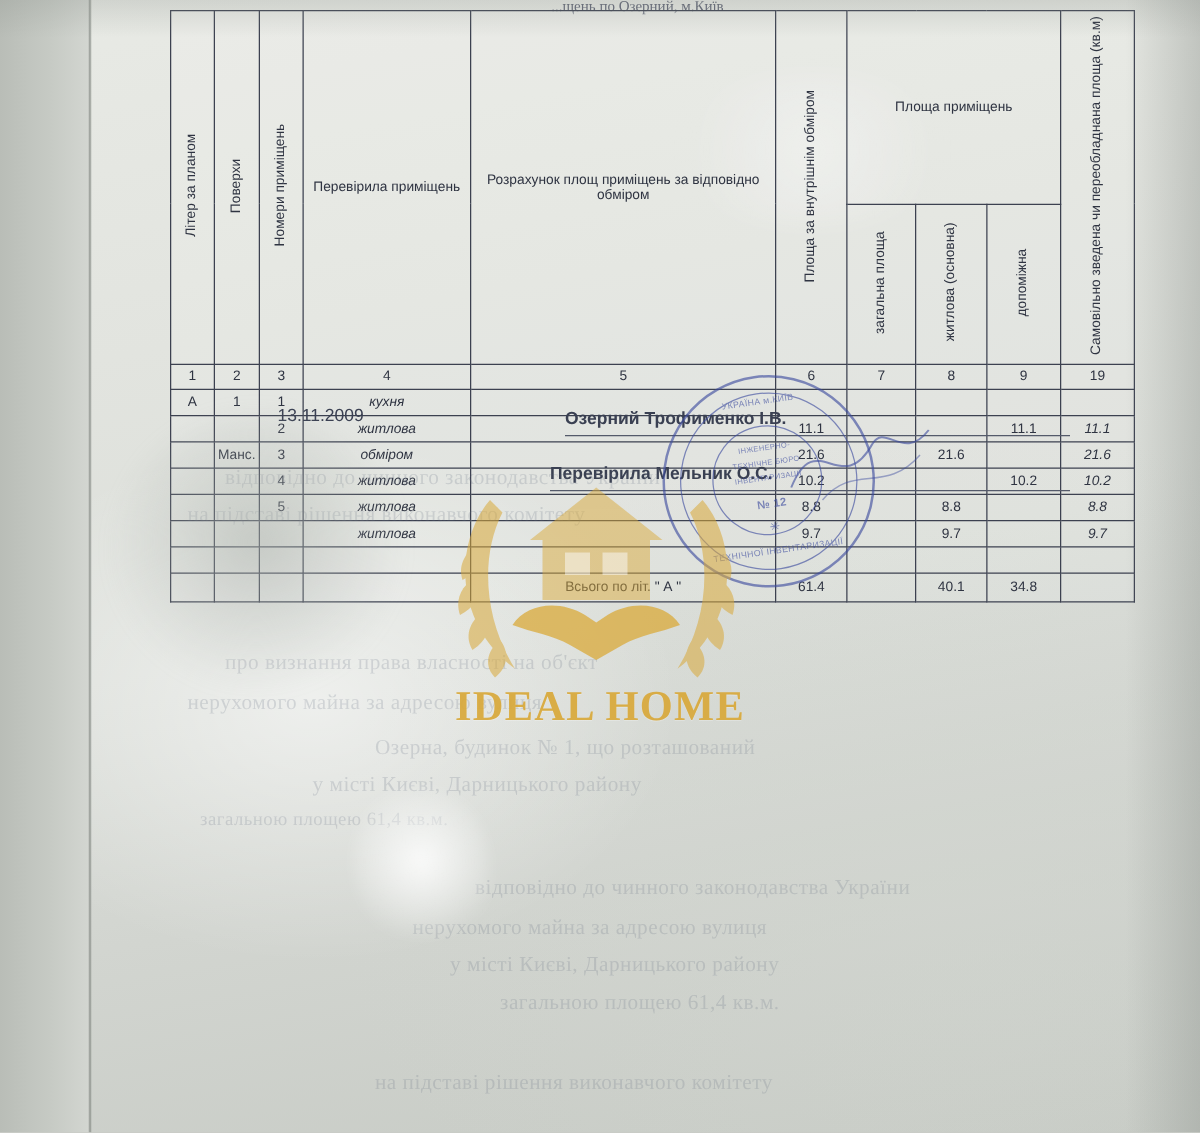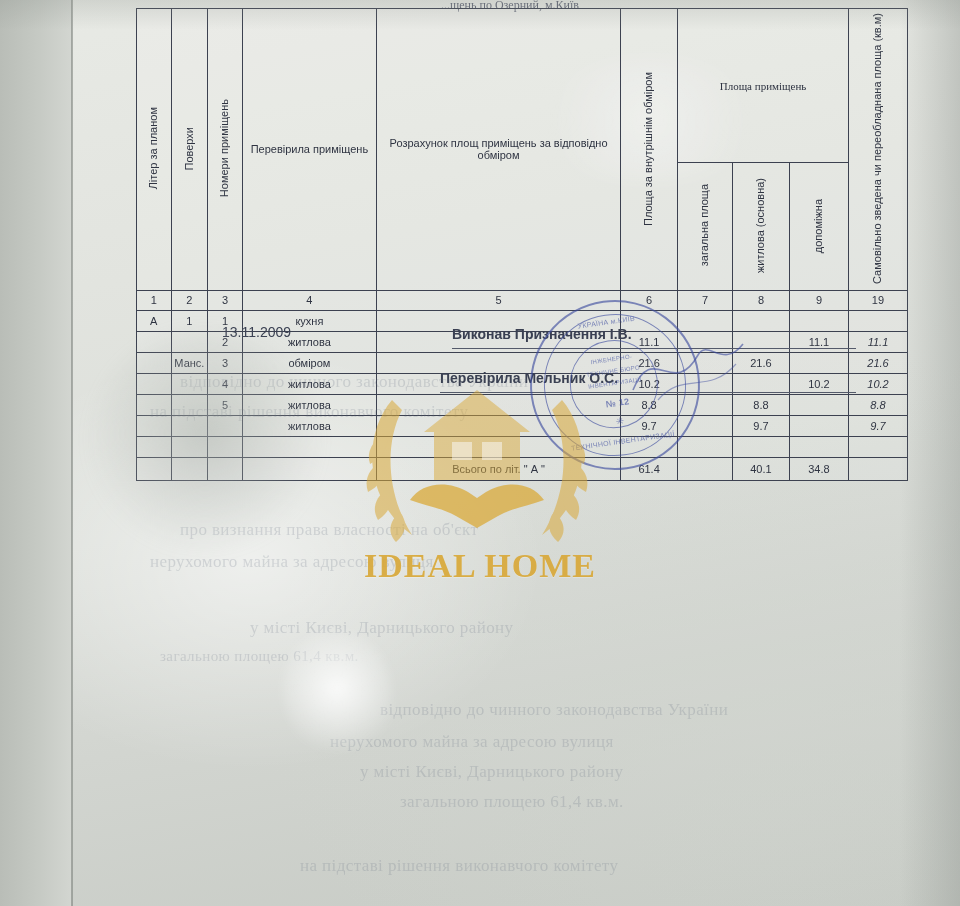--- a/index.html
+++ b/index.html
@@ -106,20 +106,21 @@
     display: inline-block;
     padding: 4px 0;
   }
   .hdr-tall { height: 134px; }
   .numrow td { height: 19px; font-weight: bold; font-size: 12px; }
   .datarow td { height: 20px; }
   .cell-left {
     text-align: left;
     padding-left: 4px;
     font-size: 12px;
+    font-style: italic;
   }
   .hand {
     font-family: "Liberation Serif", serif;
     font-style: italic;
     font-size: 13px;
     color: #2d3550;
   }
   .total-label {
     text-align: center;
     font-size: 12px;
@@ -307,21 +308,21 @@
           </td>
           <td rowspan="2">
             <span>Перевірила приміщень</span>
           </td>
           <td rowspan="2">
             <span>Розрахунок площ приміщень за відповідно обміром</span>
           </td>
           <td rowspan="2">
             <span class="vert">Площа за внутрішнім обміром</span>
           </td>
-          <td colspan="3" style="height:22px;font-family:Liberation Serif, serif;">
+          <td colspan="3" style="height:22px;">
             <span>Площа приміщень</span>
           </td>
           <td rowspan="2">
             <span class="vert">Самовільно зведена чи переобладнана площа (кв.м)</span>
           </td>
         </tr>
         <tr>
           <td style="height:110px;">
             <span class="vert">загальна площа</span>
           </td>
@@ -443,21 +444,21 @@
           <td>40.1</td>
           <td>34.8</td>
           <td></td>
         </tr>
       </tbody>
     </table>
   </div>
 
   <div class="sig-block">
     <div class="sig-date">13.11.2009</div>
-    <div class="sig-line1">Виконав Призначення І.В.</div>
+    <div class="sig-line1">Озерний Трофименко І.В.</div>
     <div class="rule1"></div>
     <div class="sig-line2">Перевірила Мельник О.С.</div>
     <div class="rule2"></div>
 
     <svg class="sig-scrawl" viewBox="0 0 120 80">
       <path d="M5 60 C 25 10, 45 70, 70 25 C 80 8, 95 40, 115 14" stroke="#3b4a9e" stroke-width="1.6" fill="none" opacity="0.8"></path>
       <path d="M30 70 C 55 40, 80 66, 108 34" stroke="#3b4a9e" stroke-width="1.2" fill="none" opacity="0.6"></path>
     </svg>
   </div>
 
@@ -469,20 +470,21 @@
     <div class="stamp-txt stamp-mid3">ІНВЕНТАРИЗАЦІЇ</div>
     <div class="stamp-txt stamp-no">№ 12</div>
     <div class="stamp-txt stamp-star">✳</div>
     <div class="stamp-txt stamp-bot">ТЕХНІЧНОЇ ІНВЕНТАРИЗАЦІЇ</div>
   </div>
 
   <div class="bleed" style="left:180px; top:372px;">відповідно до чинного законодавства України</div>
   <div class="bleed" style="left:150px; top:402px;">на підставі рішення виконавчого комітету</div>
   <div class="bleed" style="left:180px; top:520px;">про визнання права власності на об'єкт</div>
   <div class="bleed" style="left:150px; top:552px;">нерухомого майна за адресою вулиця</div>
+  <div class="bleed" style="left:300px; top:588px;">Озерна, будинок № 1, що розташований</div>
   <div class="bleed" style="left:250px; top:618px;">у місті Києві, Дарницького району</div>
   <div class="bleed small" style="left:160px; top:648px;">загальною площею 61,4 кв.м.</div>
   <div class="bleed" style="left:380px; top:700px;">відповідно до чинного законодавства України</div>
   <div class="bleed" style="left:330px; top:732px;">нерухомого майна за адресою вулиця</div>
   <div class="bleed" style="left:360px; top:762px;">у місті Києві, Дарницького району</div>
   <div class="bleed" style="left:400px; top:792px;">загальною площею 61,4 кв.м.</div>
   <div class="bleed" style="left:300px; top:856px;">на підставі рішення виконавчого комітету</div>
 
   <svg class="watermark" viewBox="0 0 250 250">
 

